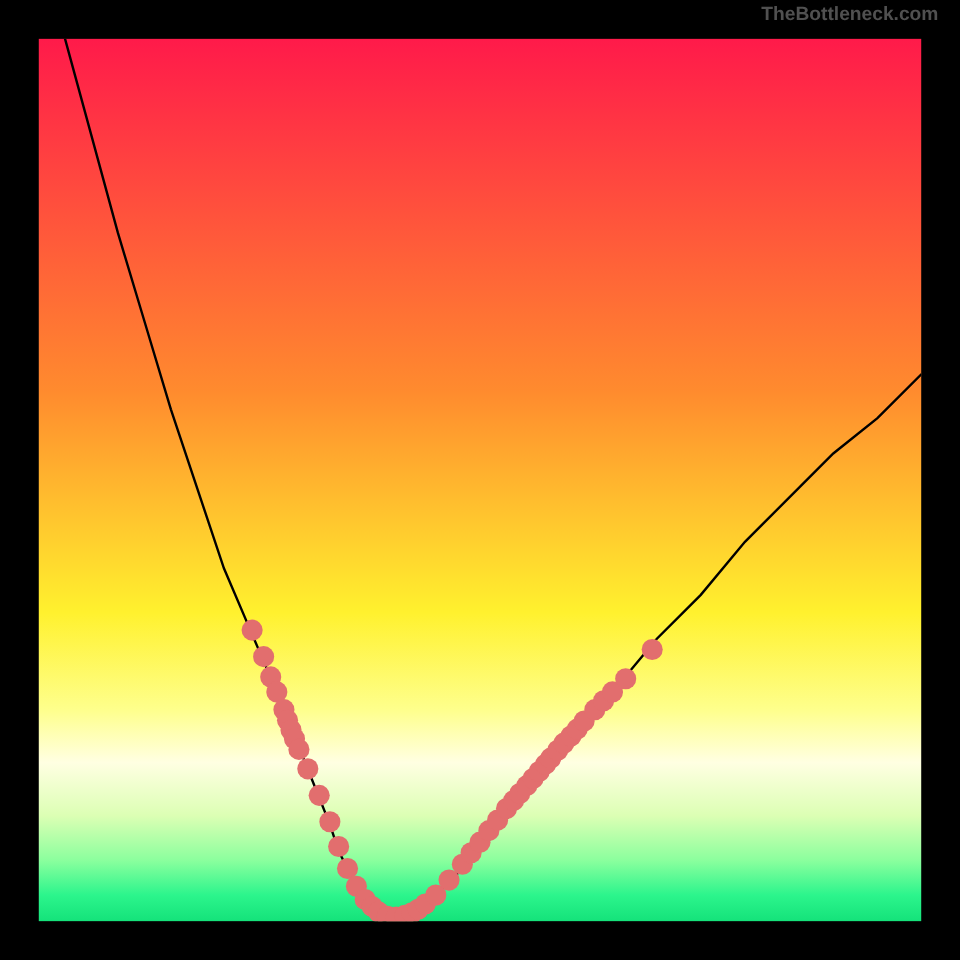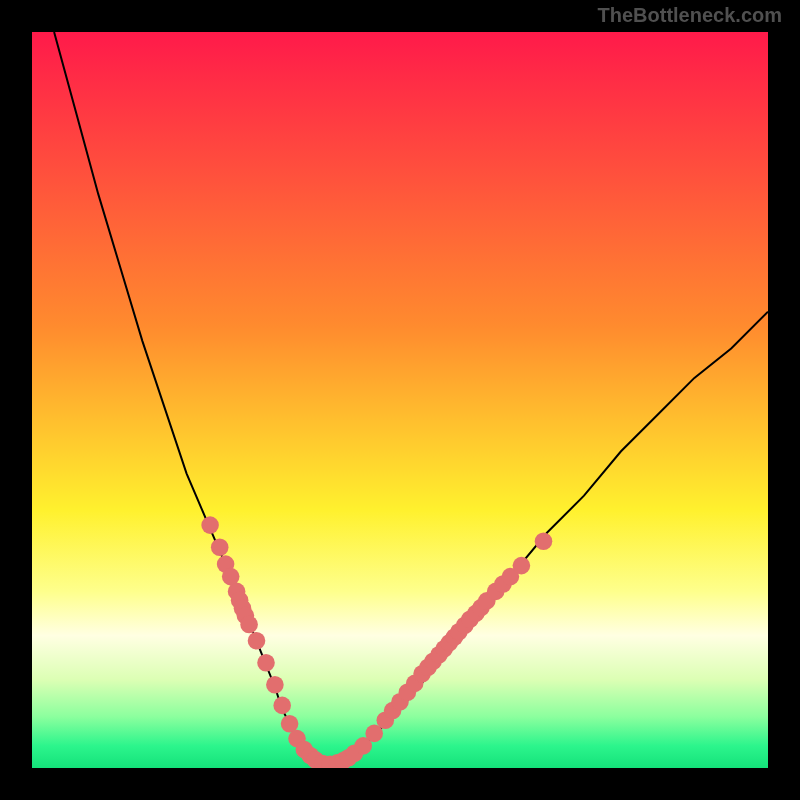--- a/index.html
+++ b/index.html
@@ -9,21 +9,21 @@
     height: 800px;
     background: #000;
     position: relative;
     font-family: Arial, sans-serif;
   }
   .watermark {
     position: absolute;
     top: 4px;
     right: 18px;
     color: #505050;
-    font-size: 20px;
+    font-size: 16px;
     font-weight: bold;
     z-index: 10;
   }
   .plot-area {
     position: absolute;
     left: 32px;
     top: 32px;
     width: 736px;
     height: 736px;
     overflow: hidden;

